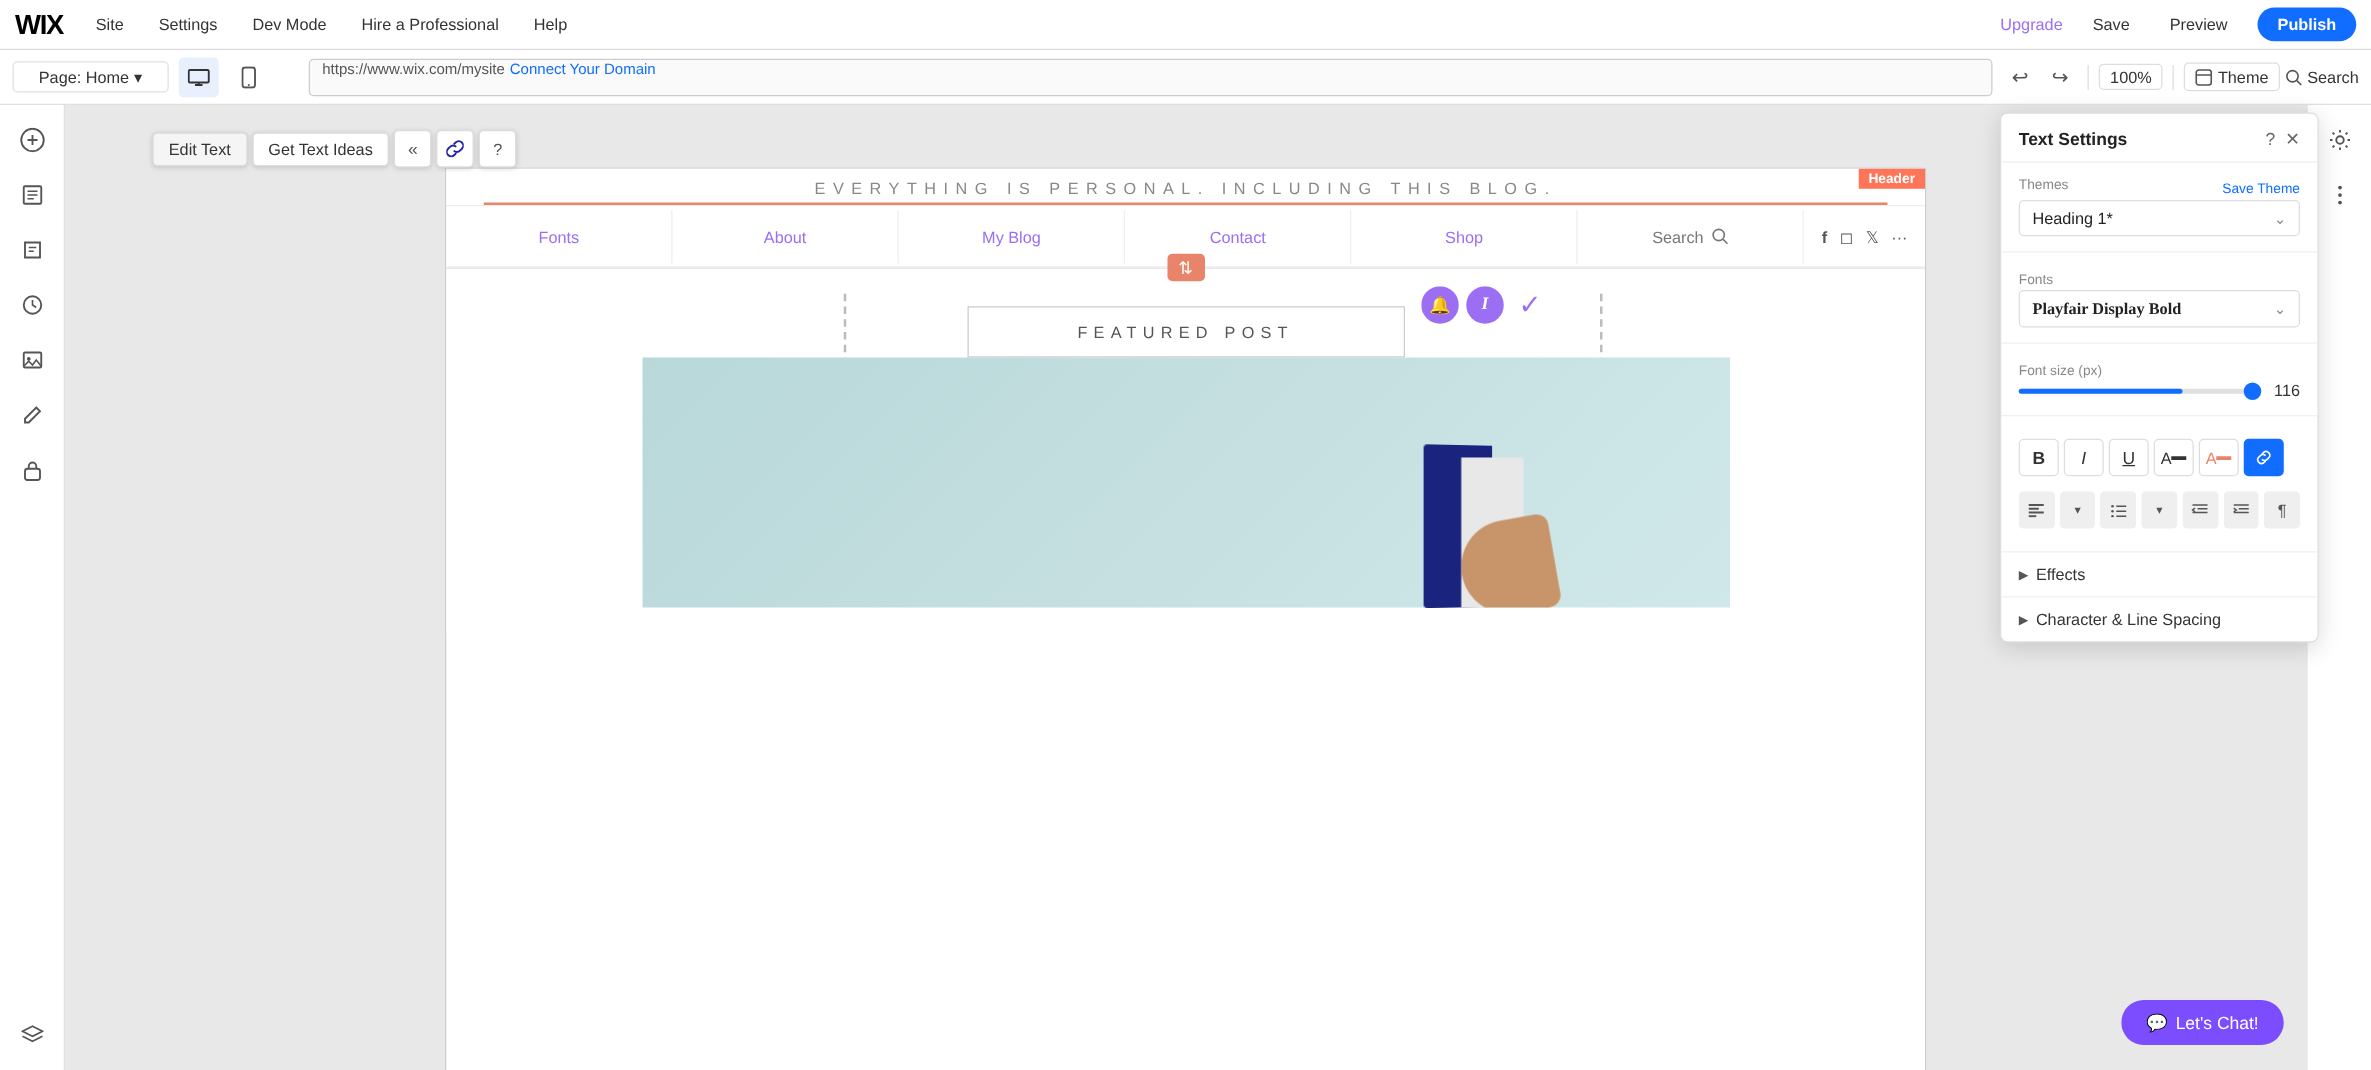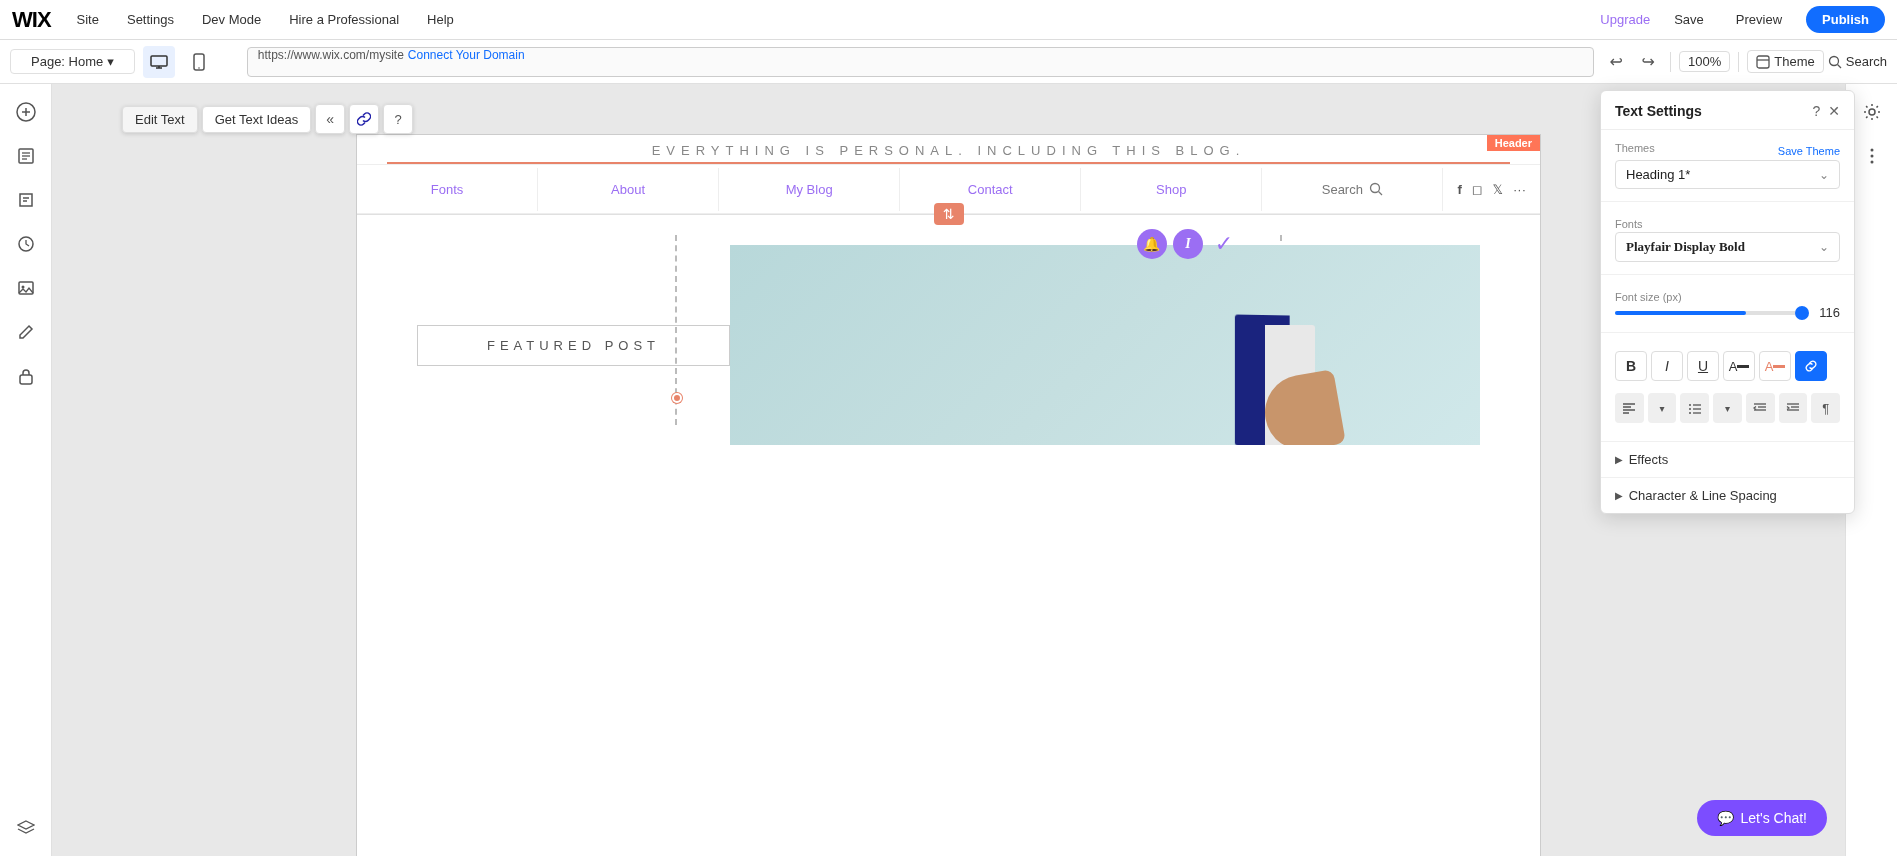--- a/index.html
+++ b/index.html
@@ -389,21 +389,21 @@
           </div>
         </div>
 
         <div class="resize-handle" style="bottom:-11px; left:50%; transform:translateX(-50%);">
           <span>⇅</span>
         </div>
       </div>
 
       <div style="background:#fff; padding: 30px 60px 20px;">
 
-        <div style="display:flex; flex-direction:row; align-items:center;">
+        <div style="display:flex; flex-direction:column; align-items:center;">
           <div class="featured-box">FEATURED POST</div>
 
           <div class="featured-image" style="margin-top:0;">
 
             <div style="position:absolute; bottom:0; right:190px; width:55px; height:130px; background:#1a237e; border-radius:3px 0 0 3px; transform:perspective(300px) rotateY(5deg);"></div>
             <div style="position:absolute; bottom:0; right:165px; width:50px; height:120px; background:#e8e8e8; border-radius:0 3px 3px 0;"></div>
 
             <div style="position:absolute; bottom:-5px; right:140px; width:75px; height:75px; background:#c8956b; border-radius:40px 10px 10px 40px; transform:rotate(-10deg);"></div>
           </div>
         </div>

